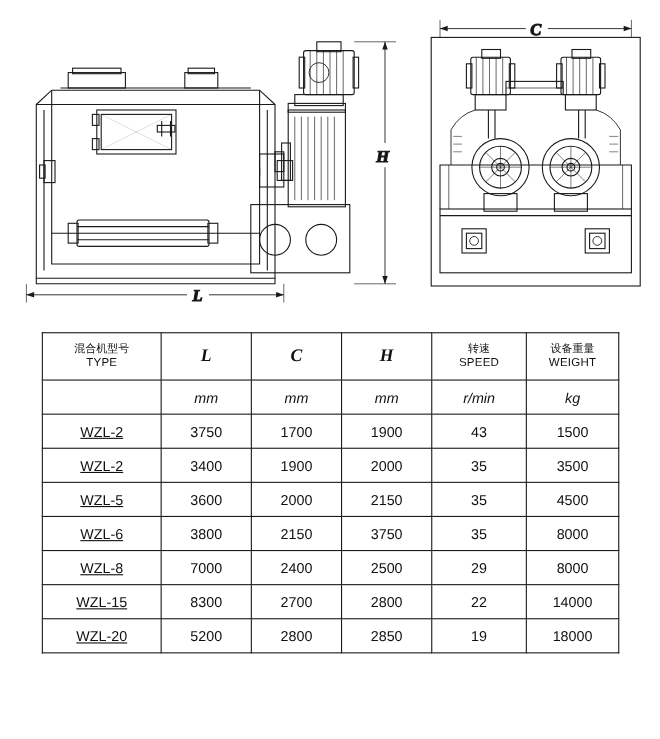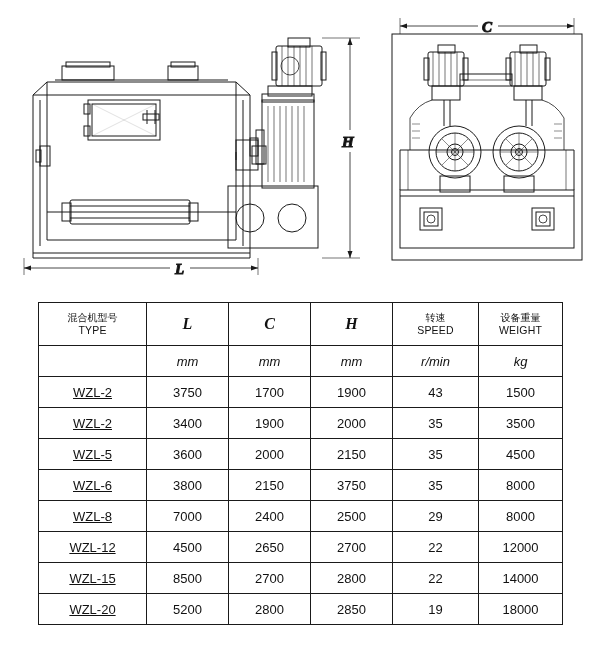--- a/index.html
+++ b/index.html
@@ -340,30 +340,22 @@
         </tr>
         <tr>
           <td class="model">WZL-8</td>
           <td>7000</td>
           <td>2400</td>
           <td>2500</td>
           <td>29</td>
           <td>8000</td>
         </tr>
         <tr>
-          <td class="model">WZL-12</td>
-          <td>4500</td>
-          <td>2650</td>
-          <td>2700</td>
-          <td>22</td>
-          <td>12000</td>
-        </tr>
-        <tr>
           <td class="model">WZL-15</td>
-          <td>8500</td>
+          <td>8300</td>
           <td>2700</td>
           <td>2800</td>
           <td>22</td>
           <td>14000</td>
         </tr>
         <tr>
           <td class="model">WZL-20</td>
           <td>5200</td>
           <td>2800</td>
           <td>2850</td>

